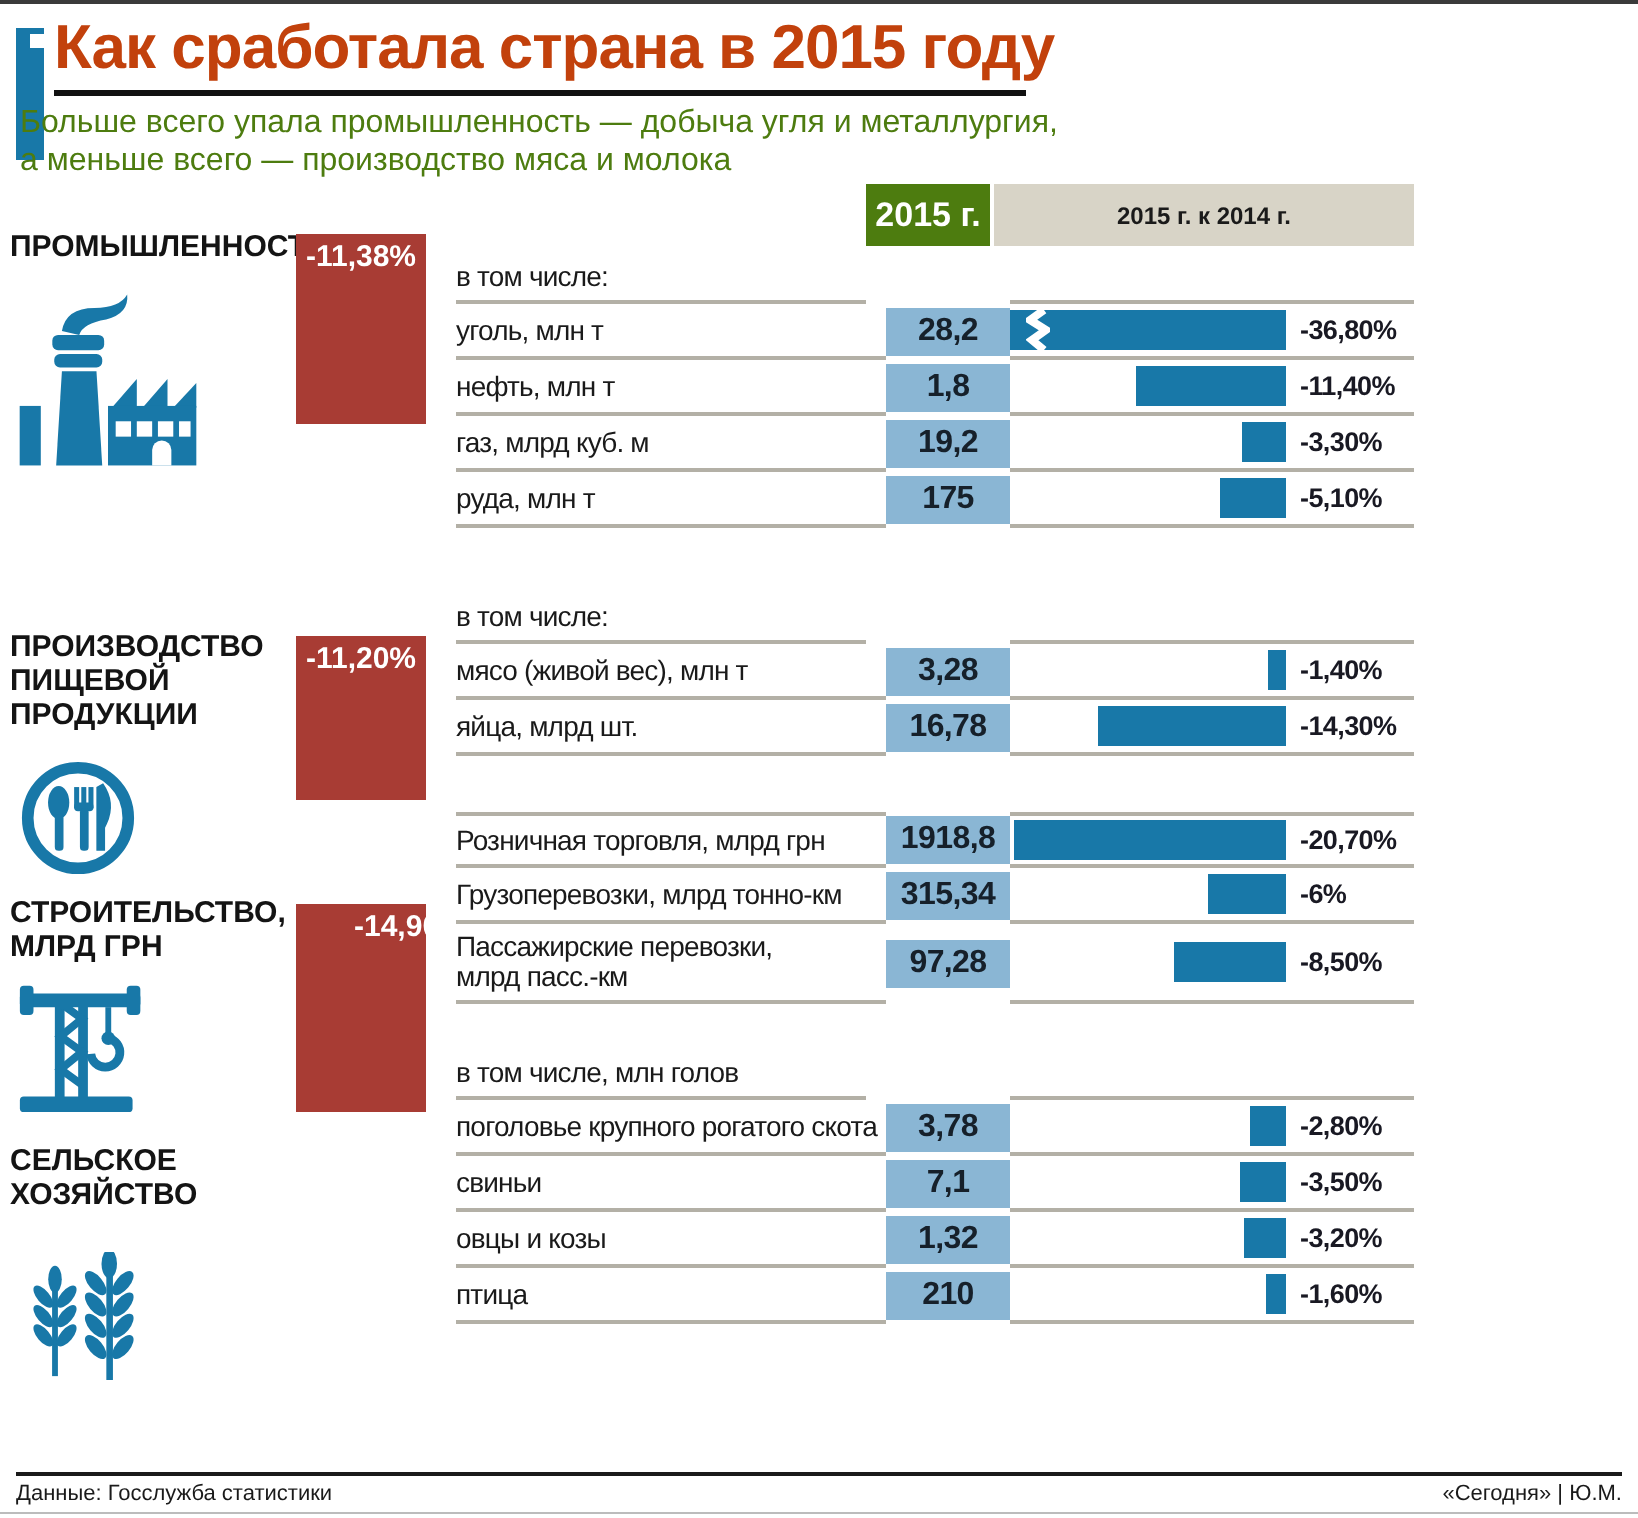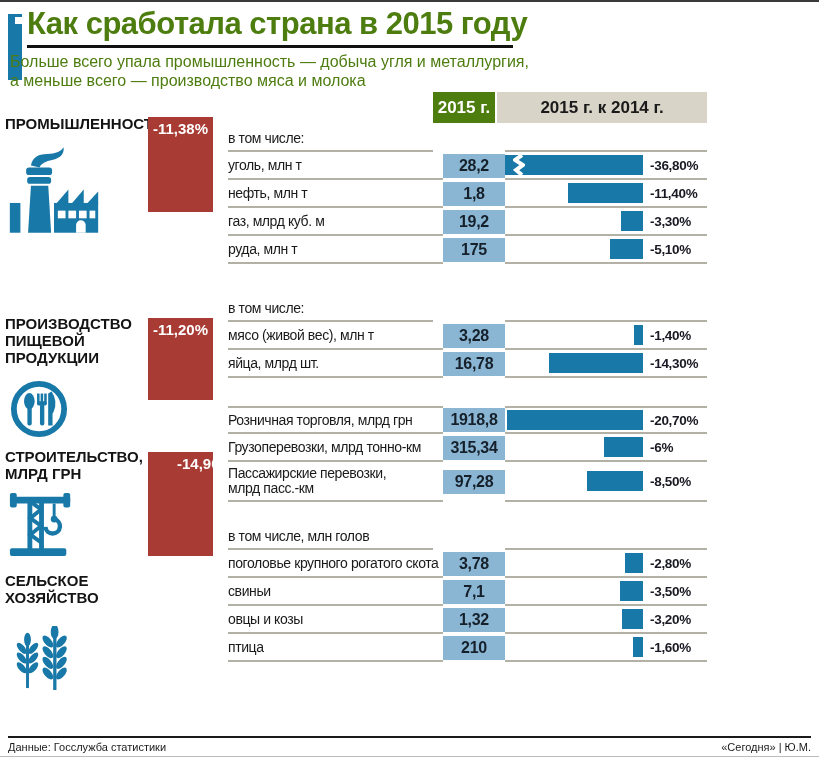--- a/index.html
+++ b/index.html
@@ -5,30 +5,30 @@
   html,body{margin:0;padding:0;background:#fff;}
   #page{position:relative;width:819px;height:759px;background:#fff;overflow:hidden;
         font-family:"Liberation Sans", sans-serif;color:#1a1a1a;}
   .topline-full{position:absolute;left:0;top:0;width:819px;height:2px;background:#3a3a3a;}
   .bottomline-full{position:absolute;left:0;top:756px;width:819px;height:1px;background:#bcbcbc;}
 
   
   .accent-bar{position:absolute;left:8px;top:14px;width:14px;height:66px;background:#1878A8;}
   .accent-notch{position:absolute;left:15px;top:17px;width:7px;height:7px;background:#fff;}
   .page-title{position:absolute;left:27px;top:6px;width:560px;font-size:31px;font-weight:bold;
-              letter-spacing:-0.5px;color:#4d7c0f;}
+              letter-spacing:-0.5px;color:#c2410c;}
   .title-rule{position:absolute;left:27px;top:45px;width:486px;height:3px;background:#111;}
   .subtitle{position:absolute;left:10px;top:52px;width:560px;font-size:16px;line-height:19px;
             color:#4d7c0f;white-space:pre-line;}
 
   
   .hdr-2015{position:absolute;left:433px;top:92px;width:62px;height:31px;background:#4d7c0f;
             color:#fff;font-weight:bold;font-size:17px;display:flex;align-items:center;justify-content:center;}
   .hdr-cmp{position:absolute;left:497px;top:92px;width:210px;height:31px;background:#D8D4C7;
-           color:#1a1a1a;font-weight:bold;font-size:17px;display:flex;align-items:center;justify-content:center;}
+           color:#1a1a1a;font-weight:bold;font-size:12px;display:flex;align-items:center;justify-content:center;}
 
   
   .sec-label{position:absolute;width:145px;font-size:15px;font-weight:bold;line-height:17px;
              white-space:pre-line;color:#141414;}
   .sec-badge{position:absolute;width:65px;background:#A83C34;color:#fff;font-weight:bold;
              font-size:15px;text-align:center;padding-top:3px;box-sizing:border-box;}
   .sec-icon{position:absolute;}
   .sec-icon svg{display:block;width:100%;height:100%;}
 
   

